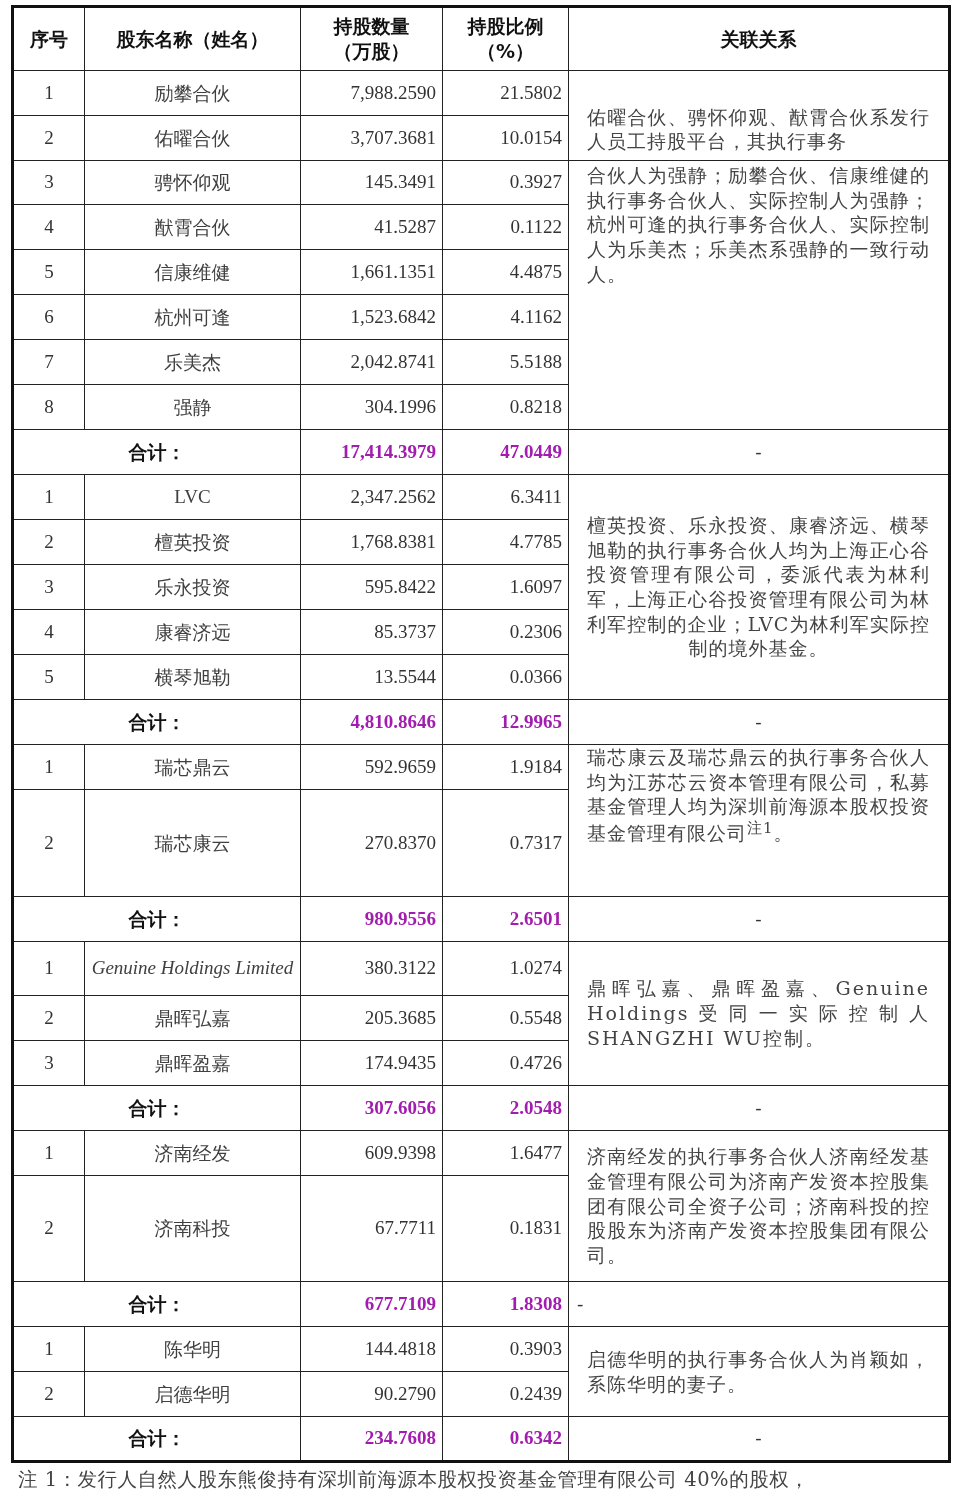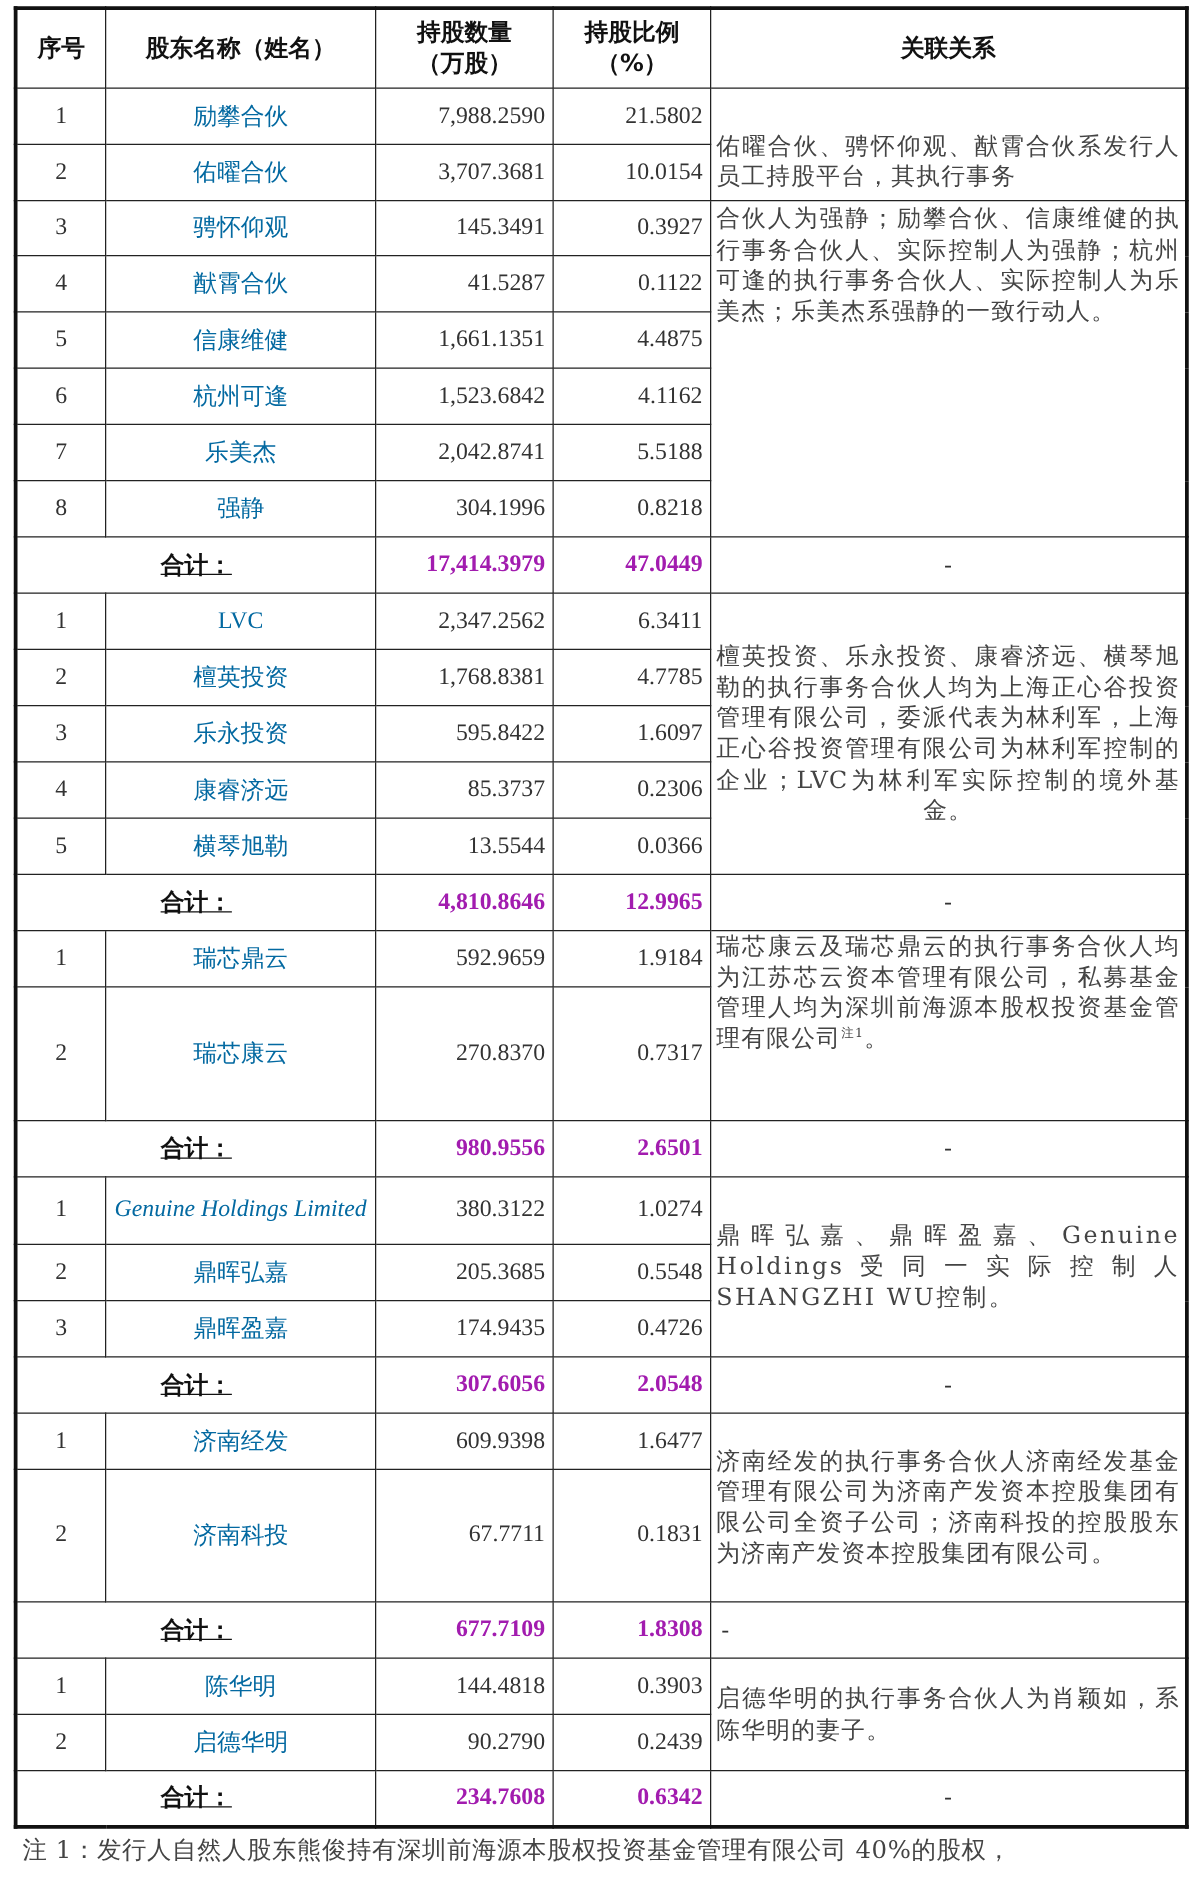--- a/index.html
+++ b/index.html
@@ -7,27 +7,27 @@
          font-family:"DejaVu Serif","Liberation Serif",serif; color:#333; }
   table.main { position:absolute; left:11px; top:5px; width:937px;
                border-collapse:collapse; table-layout:fixed;
                border:3px solid #111; }
   table.main td, table.main th { border:1.5px solid #222; padding:0 4px;
                font-size:19px; line-height:1.3; vertical-align:middle; overflow:hidden; }
   th { font-family:"DejaVu Sans","Liberation Sans",sans-serif; font-weight:bold; color:#111; font-size:19px; }
   .c { text-align:center; }
   .r { text-align:right; padding-right:6px !important; }
   .num { font-family:"Liberation Serif","DejaVu Serif",serif; font-size:21px; color:#333; }
-  .name { text-align:center; color:#0369a1;margin-left:25px; }
-  .tot-label { font-family:"DejaVu Sans","Liberation Sans",sans-serif; font-weight:bold; color:#111; text-align:center; font-size:19px;text-decoration:underline; }
+  .name { text-align:center; color:#404040;margin-left:25px; }
+  .tot-label { font-family:"DejaVu Sans","Liberation Sans",sans-serif; font-weight:bold; color:#111; text-align:center; font-size:19px; }
   .tot-num { font-family:"Liberation Serif","DejaVu Serif",serif; font-weight:bold; font-size:21px; color:#a21caf; text-align:right; padding-right:6px !important; }
-  .rel { font-size:19.5px; line-height:1.58; color:#444; text-align:justify; padding:0 4px !important; letter-spacing:1px; }
+  .rel { font-size:19.5px; line-height:1.58; color:#444; text-align:justify; padding:0 18px !important; letter-spacing:1px; }
   .dash { text-align:center; color:#333; }
   .dash-l { text-align:left; color:#333; padding-left:8px !important; }
-  sup.note { font-size:10px; vertical-align:super; }
+  sup.note { font-size:15px; vertical-align:super; }
   .footnote { position:absolute; left:18px; top:1464px; width:930px; font-size:19.5px; color:#444;
               line-height:32px; letter-spacing:0.5px; }
 </style>
 </head>
 <body>
 
 <table class="main">
   <colgroup>
     <col style="width:72px">
     <col style="width:216px">

